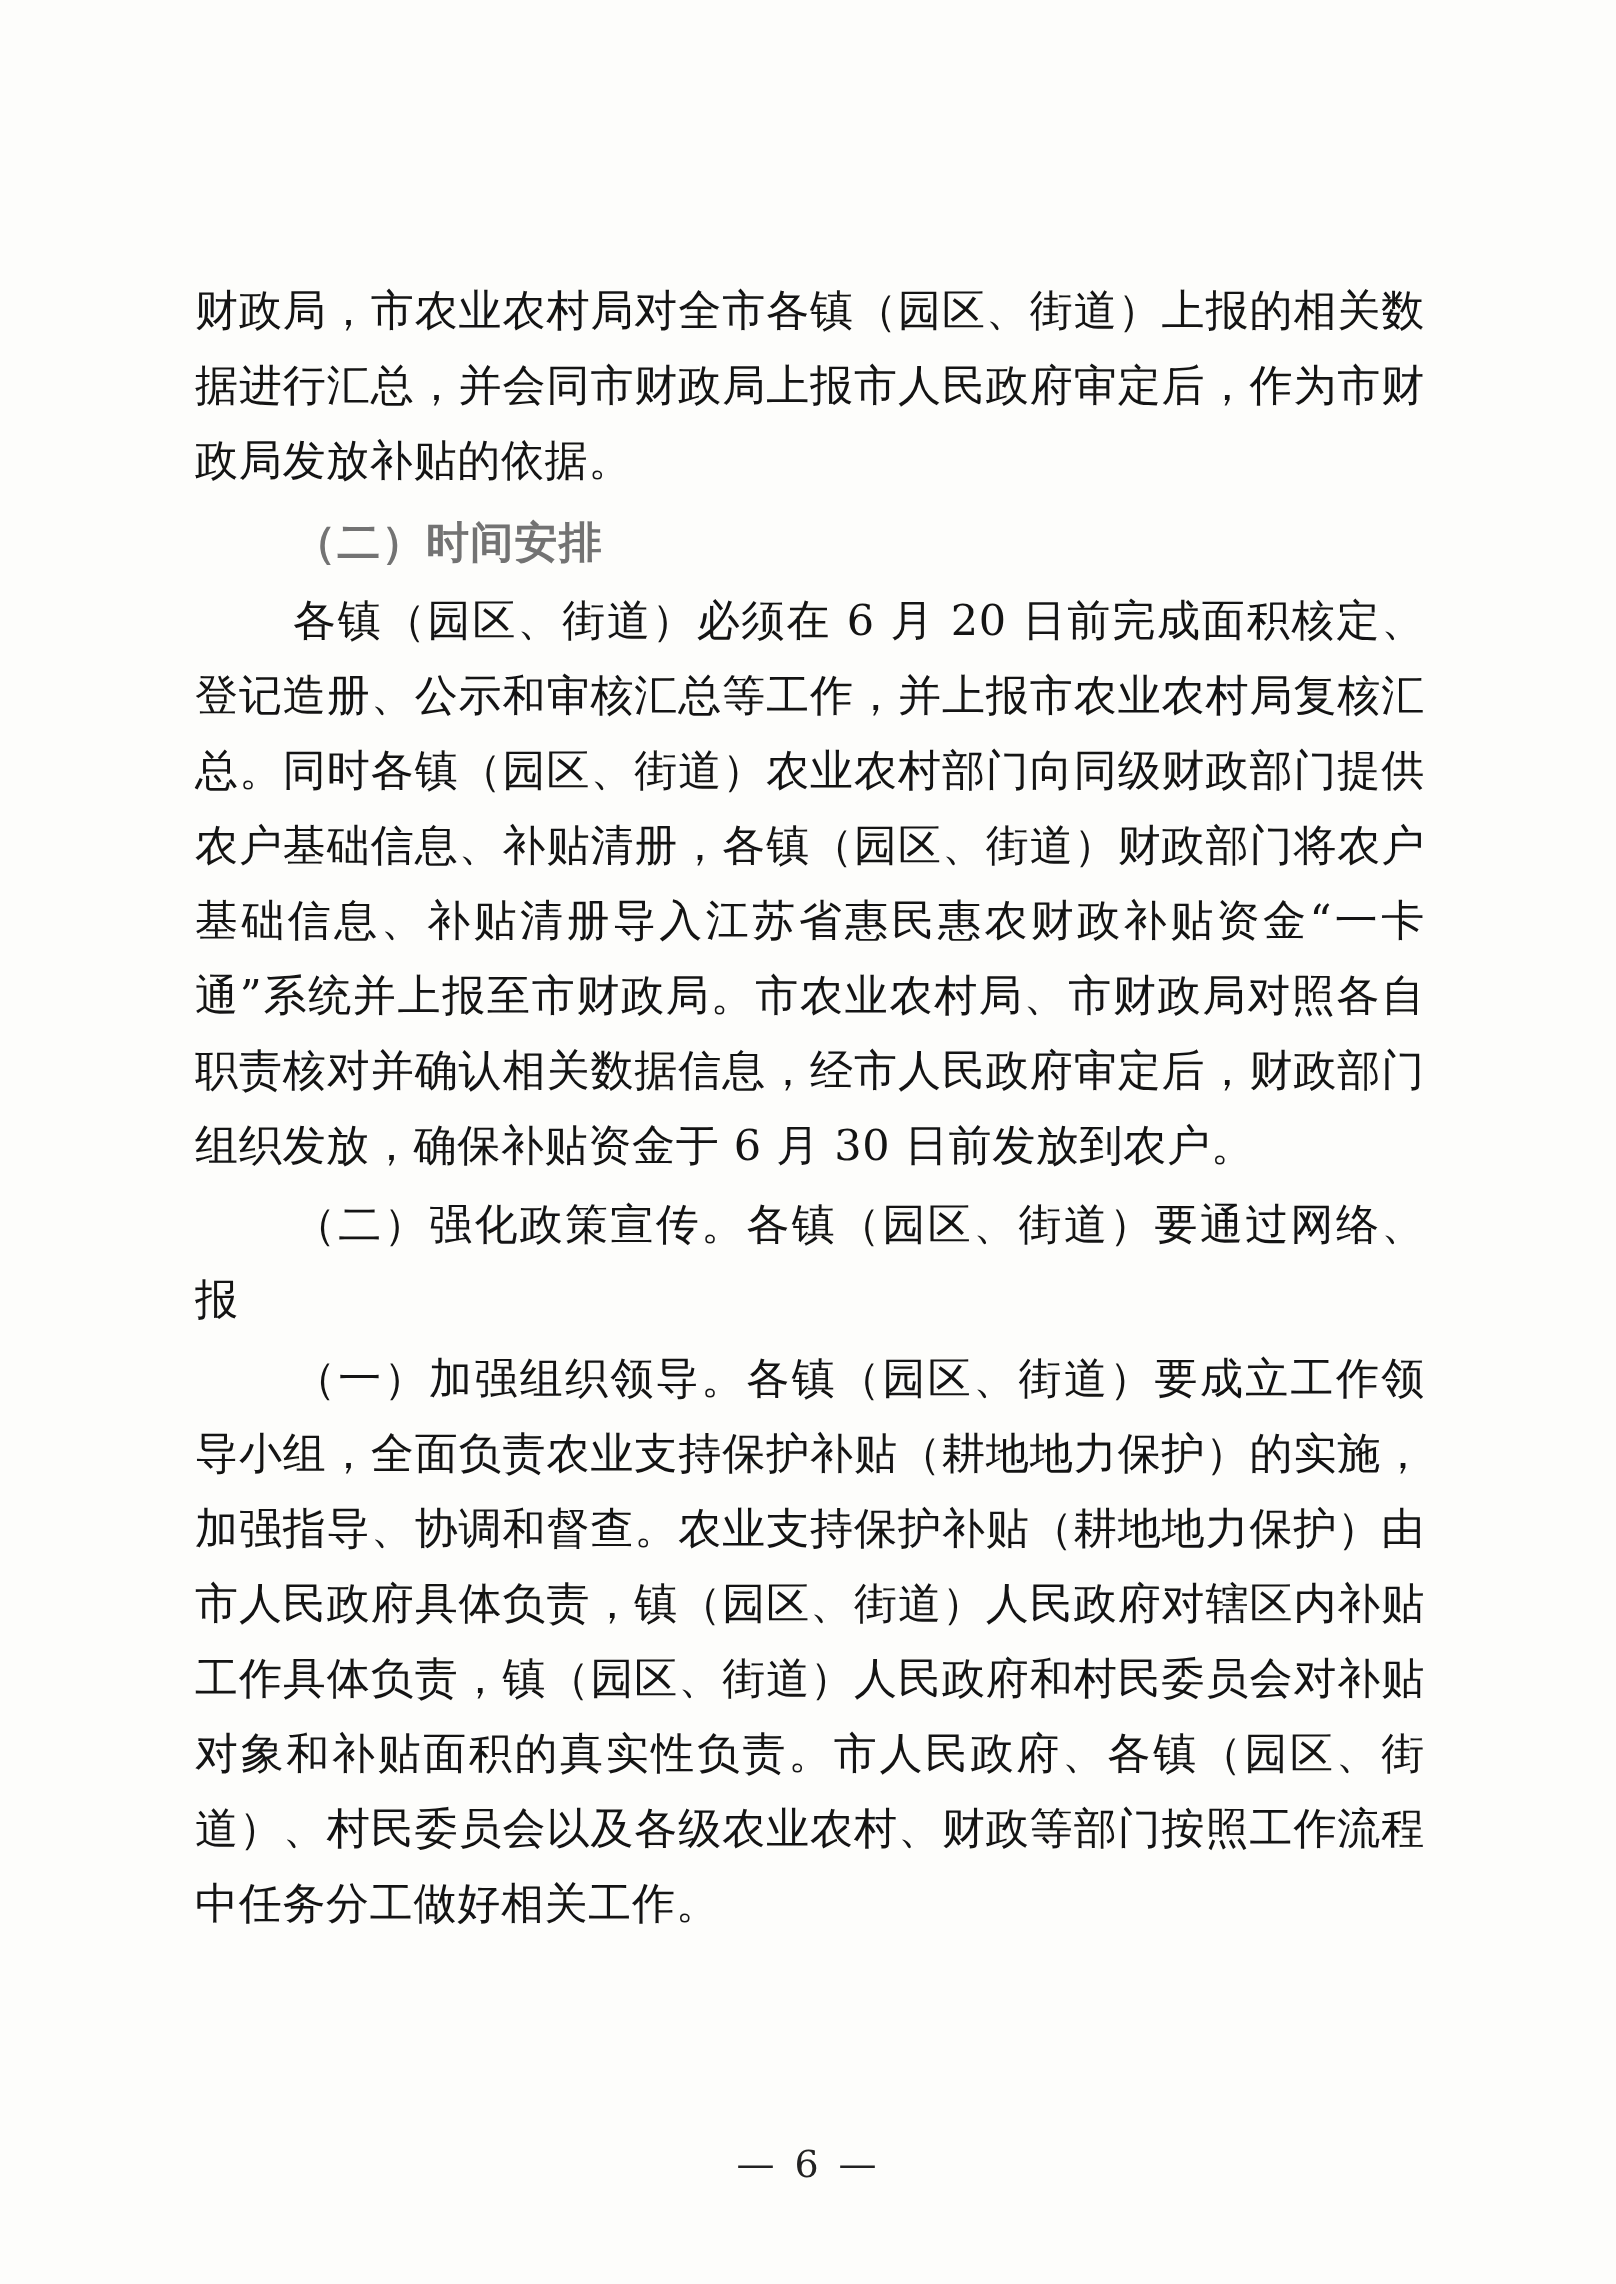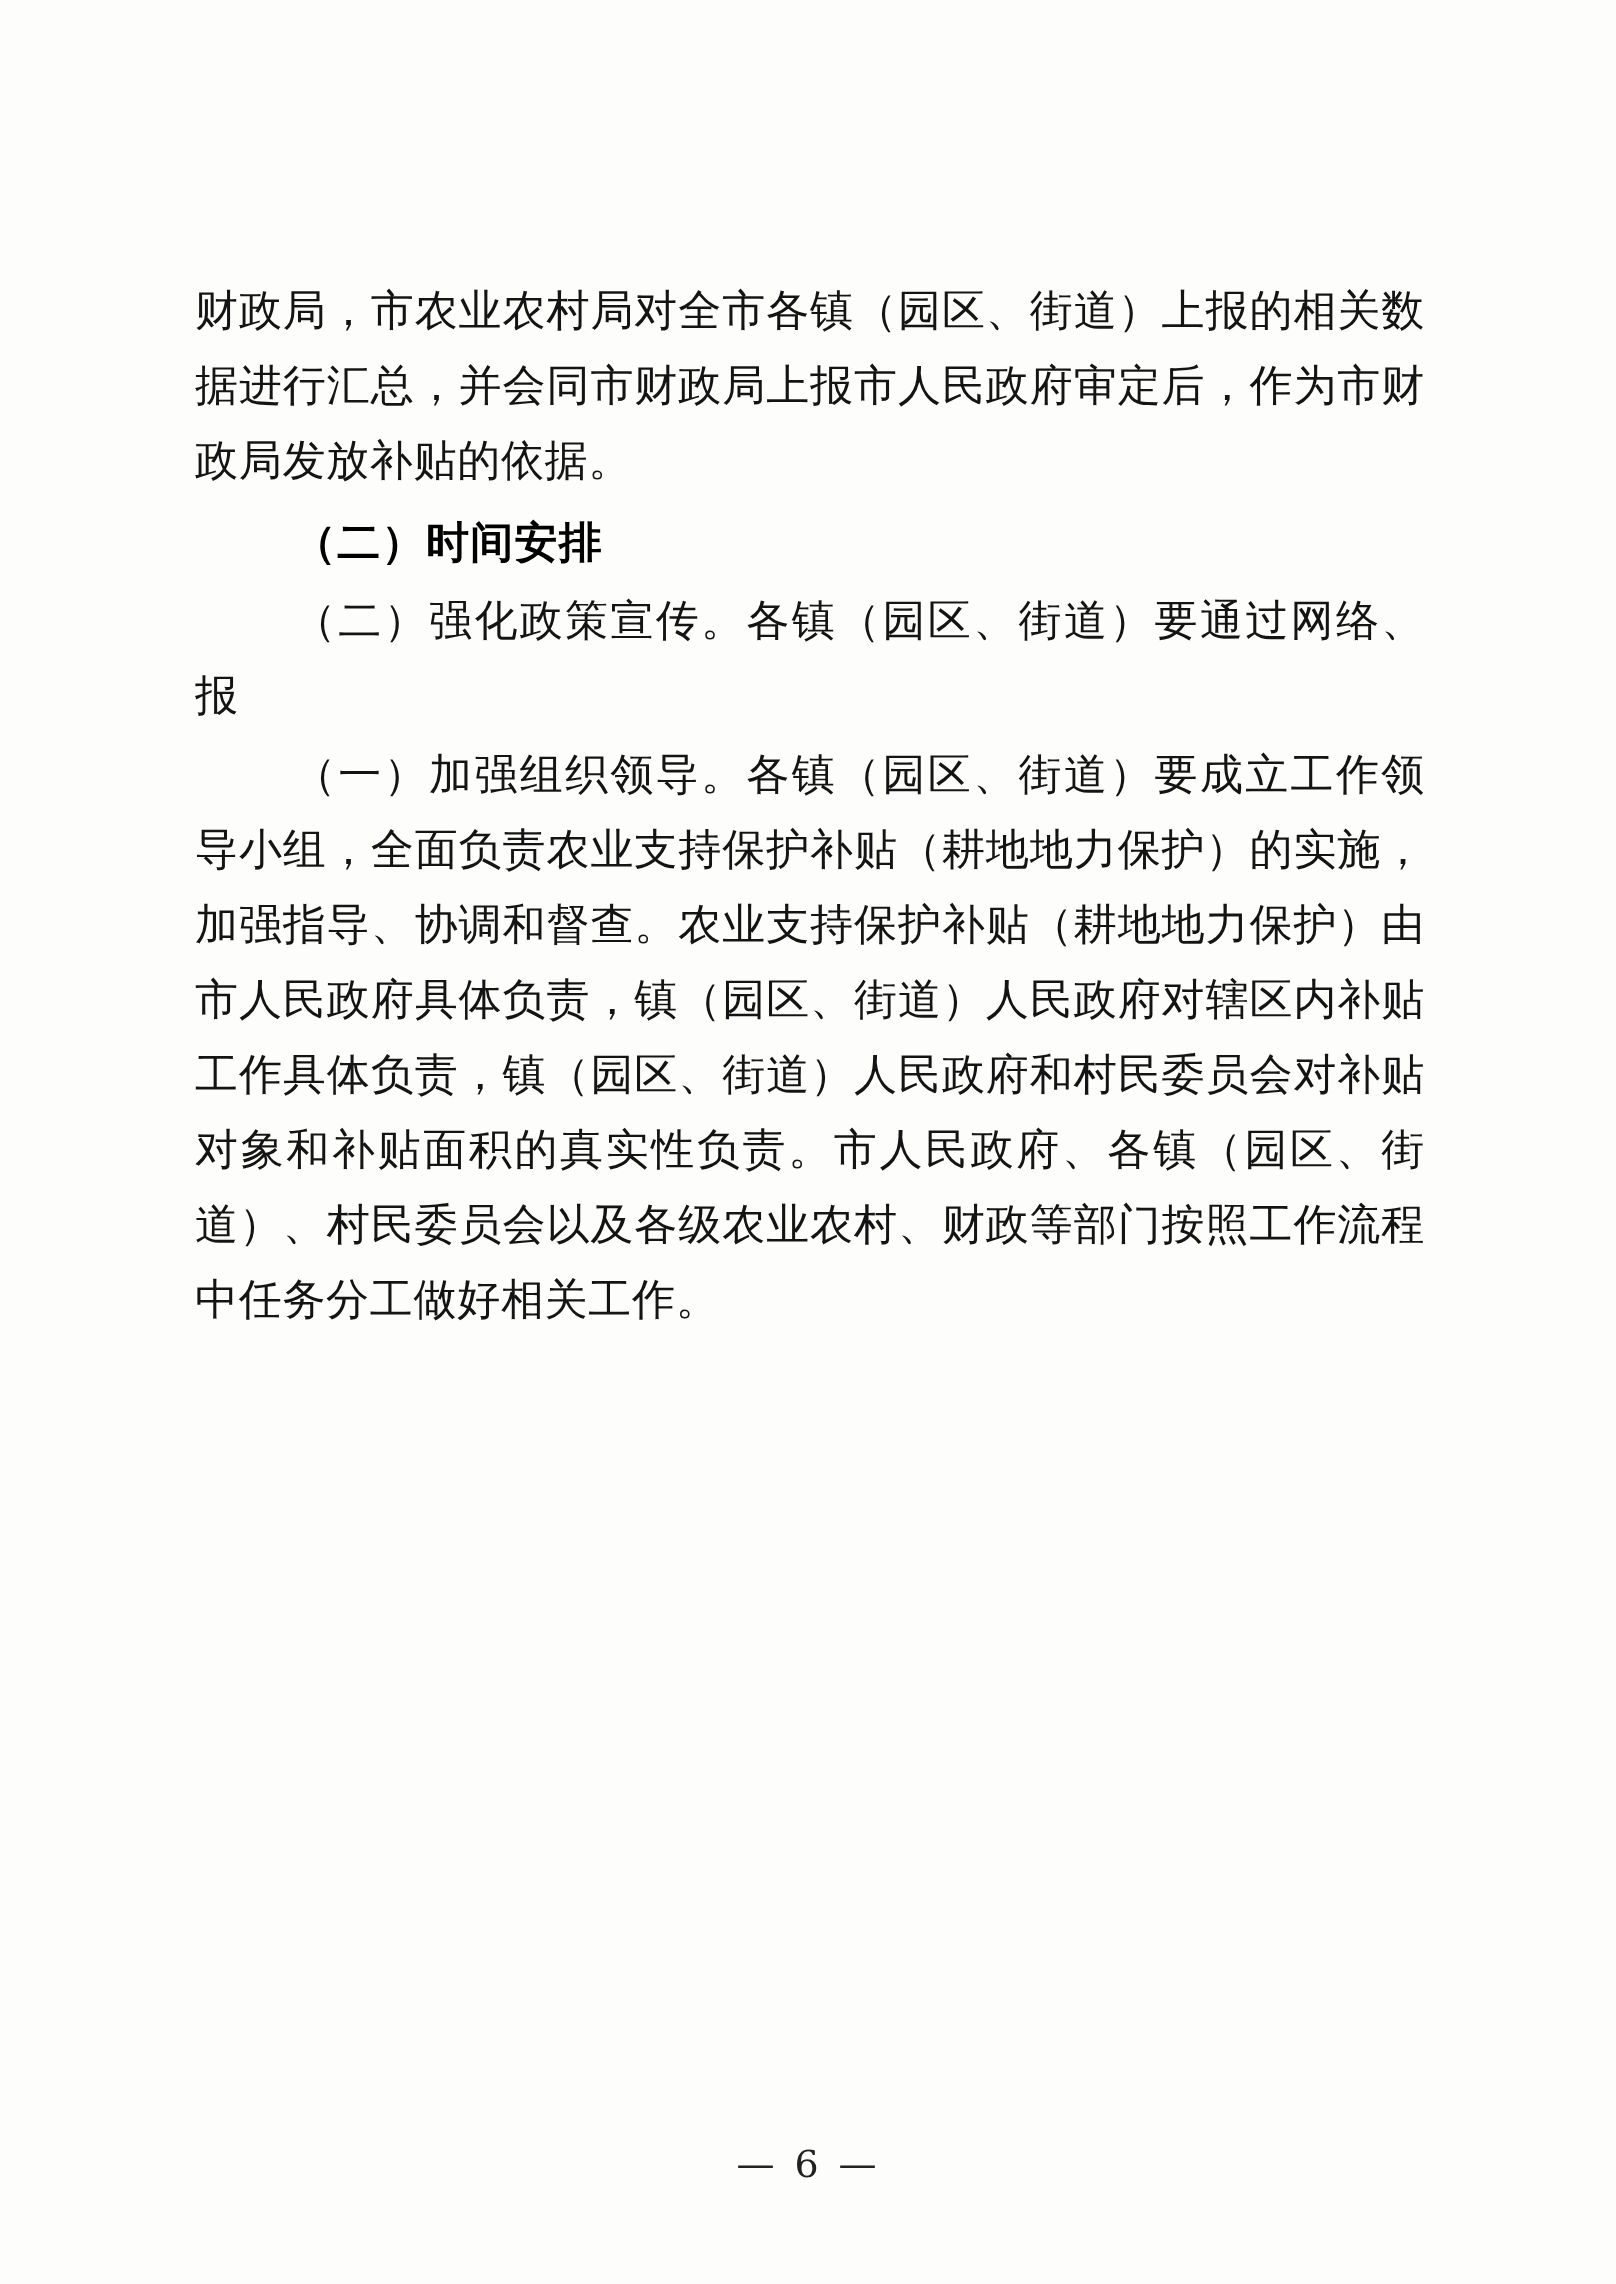--- a/index.html
+++ b/index.html
@@ -41,21 +41,21 @@
   }
   .indent {
     text-indent: 98px;
   }
   .heading {
     font-size: 43px;
     line-height: 75px;
     font-weight: bold;
     text-indent: 98px;
     margin: 6.5px 0 3.9px 0;
-    color: #000000;
+    color: #737373;
     letter-spacing: 1.3px;
   }
   .footer {
     position: absolute;
     left: 0;
     right: 0;
     bottom: 98px;
     text-align: center;
     font-size: 38px;
     color: #222;
@@ -66,20 +66,21 @@
 </head>
 <body>
 
 <div class="page">
   <div class="page-inner">
 
     <p class="para blockA">财政局，市农业农村局对全市各镇（园区、街道）上报的相关数据进行汇总，并会同市财政局上报市人民政府审定后，作为市财政局发放补贴的依据。</p>
 
     <p class="heading">（二）时间安排</p>
 
+    <p class="para indent">各镇（园区、街道）必须在 6 月 20 日前完成面积核定、登记造册、公示和审核汇总等工作，并上报市农业农村局复核汇总。同时各镇（园区、街道）农业农村部门向同级财政部门提供农户基础信息、补贴清册，各镇（园区、街道）财政部门将农户基础信息、补贴清册导入江苏省惠民惠农财政补贴资金“一卡通”系统并上报至市财政局。市农业农村局、市财政局对照各自职责核对并确认相关数据信息，经市人民政府审定后，财政部门组织发放，确保补贴资金于 6 月 30 日前发放到农户。</p>
 
 
     <p class="para indent">（二）强化政策宣传。各镇（园区、街道）要通过网络、报</p>
 
     <p class="para indent">（一）加强组织领导。各镇（园区、街道）要成立工作领导小组，全面负责农业支持保护补贴（耕地地力保护）的实施，加强指导、协调和督查。农业支持保护补贴（耕地地力保护）由市人民政府具体负责，镇（园区、街道）人民政府对辖区内补贴工作具体负责，镇（园区、街道）人民政府和村民委员会对补贴对象和补贴面积的真实性负责。市人民政府、各镇（园区、街道）、村民委员会以及各级农业农村、财政等部门按照工作流程中任务分工做好相关工作。</p>
 
   </div>
 
   <div class="footer">— 6 —</div>
 </div>

